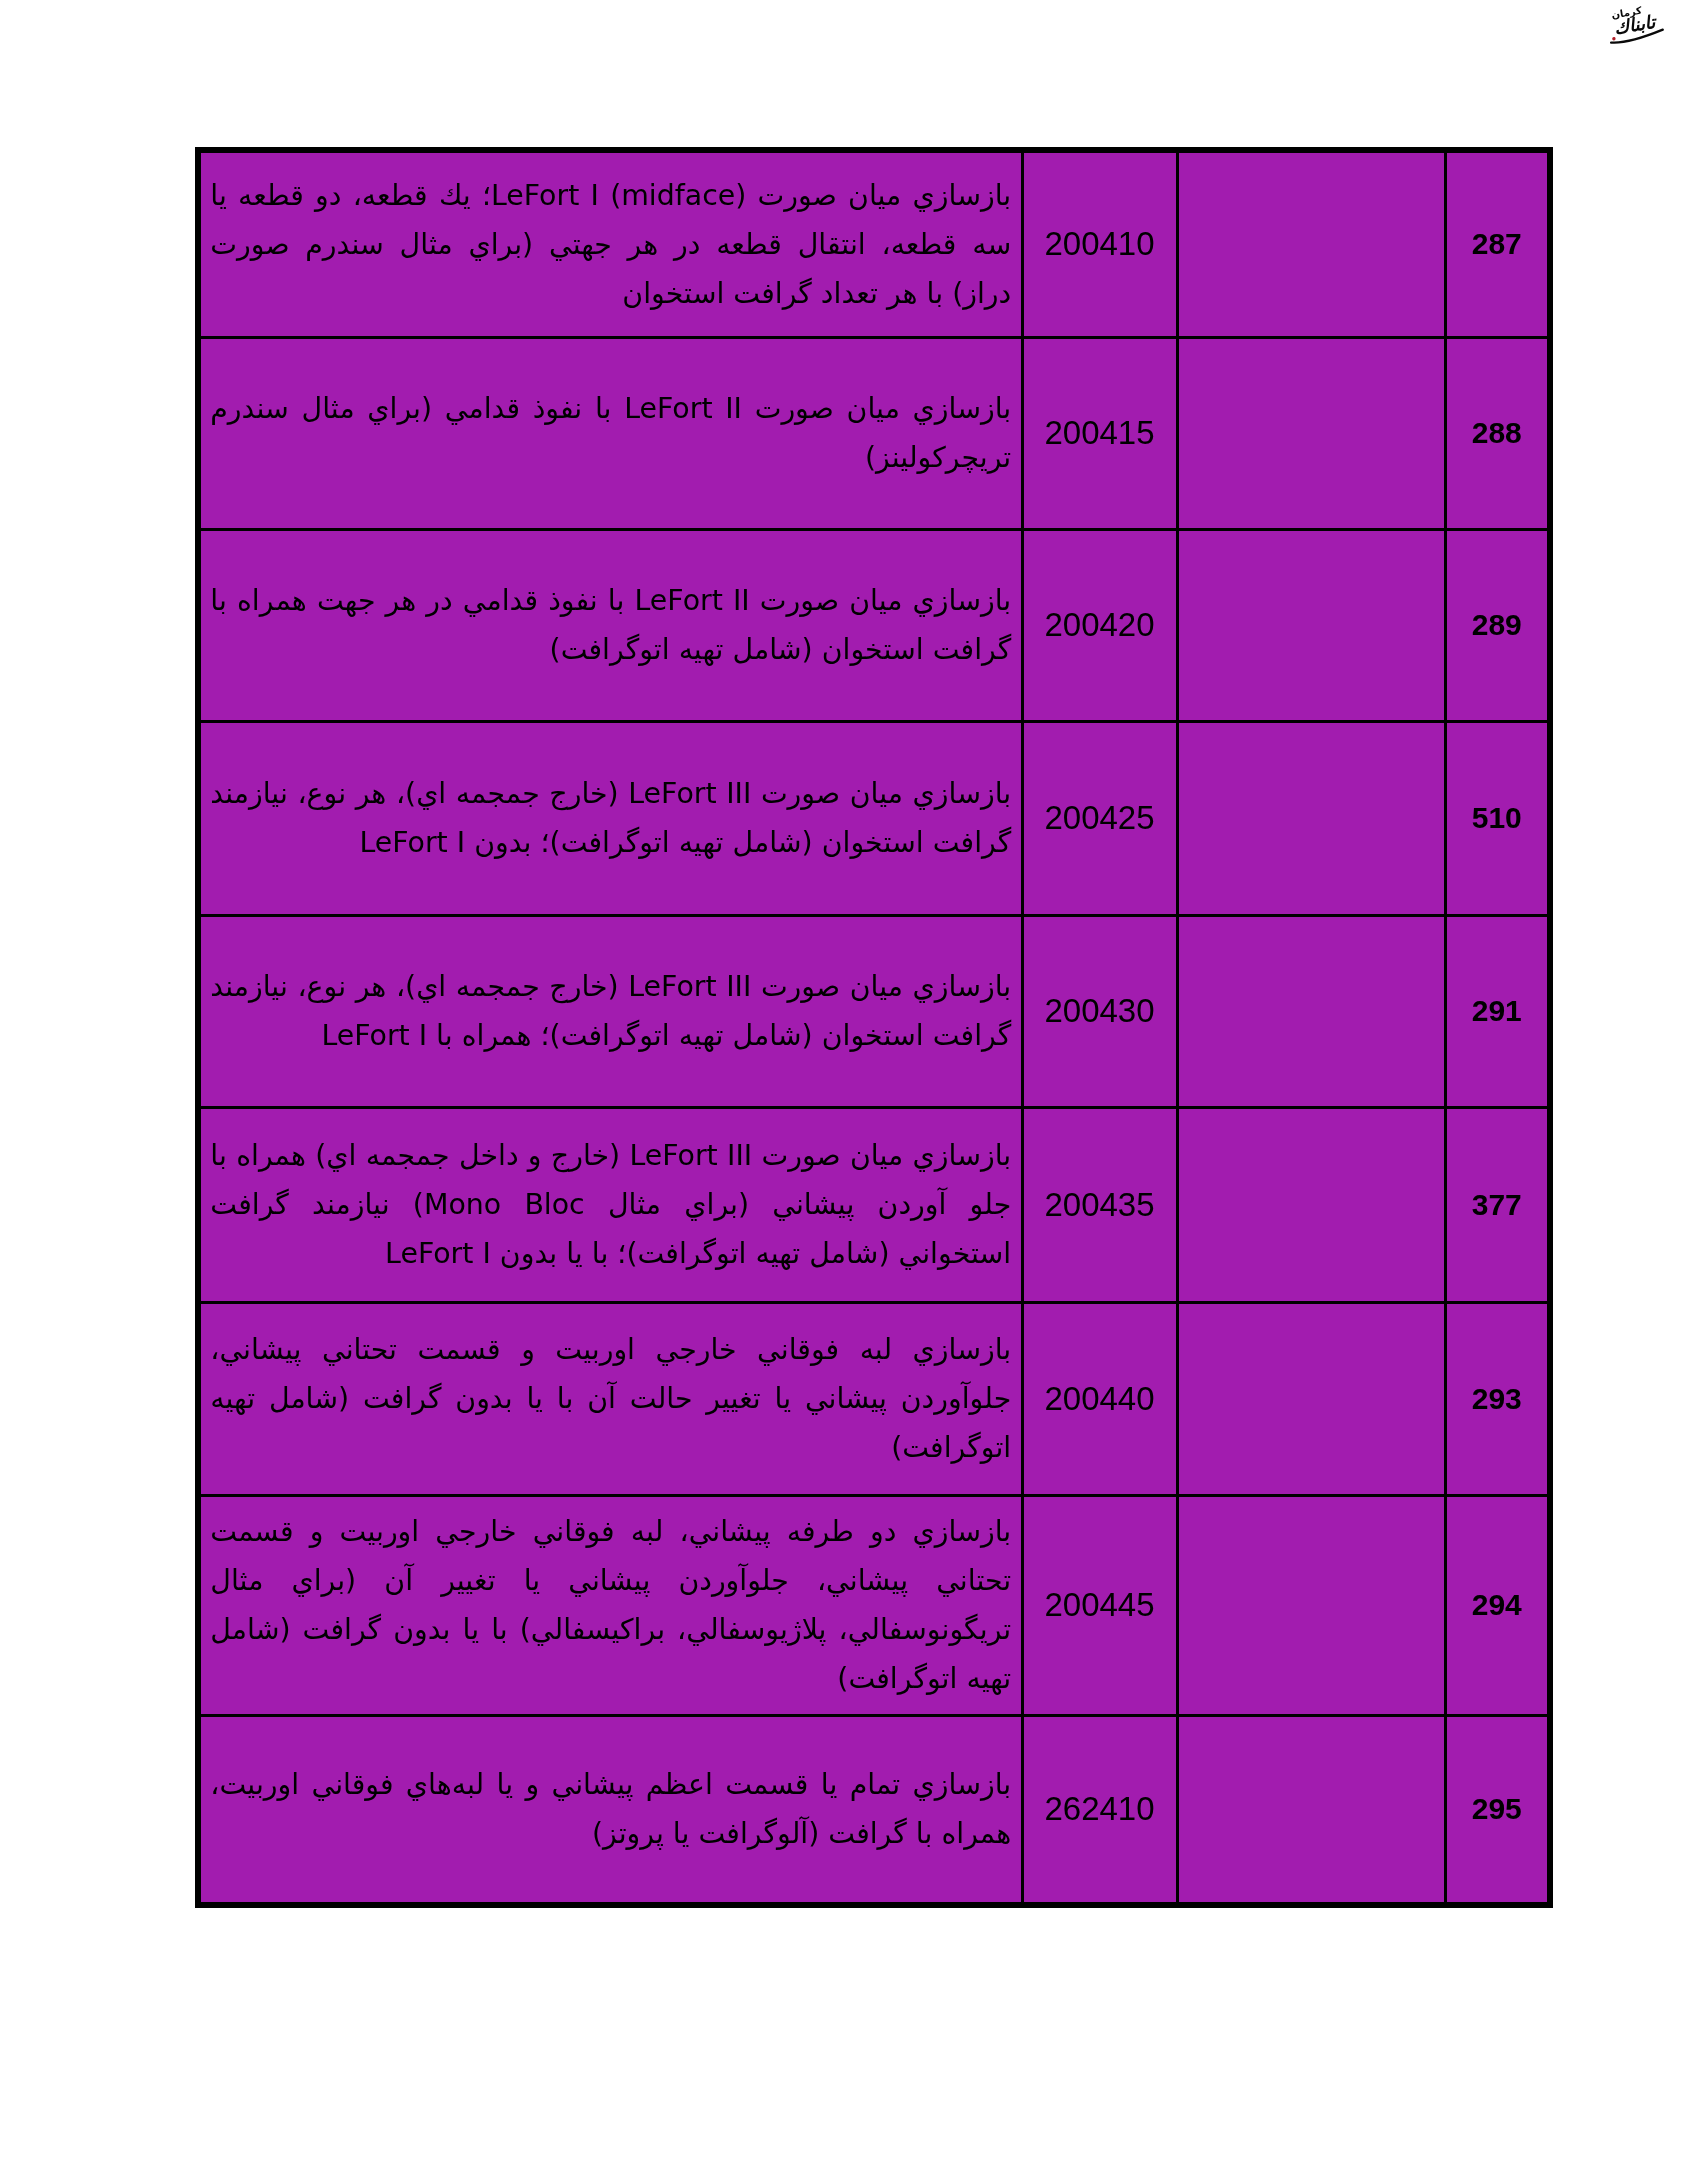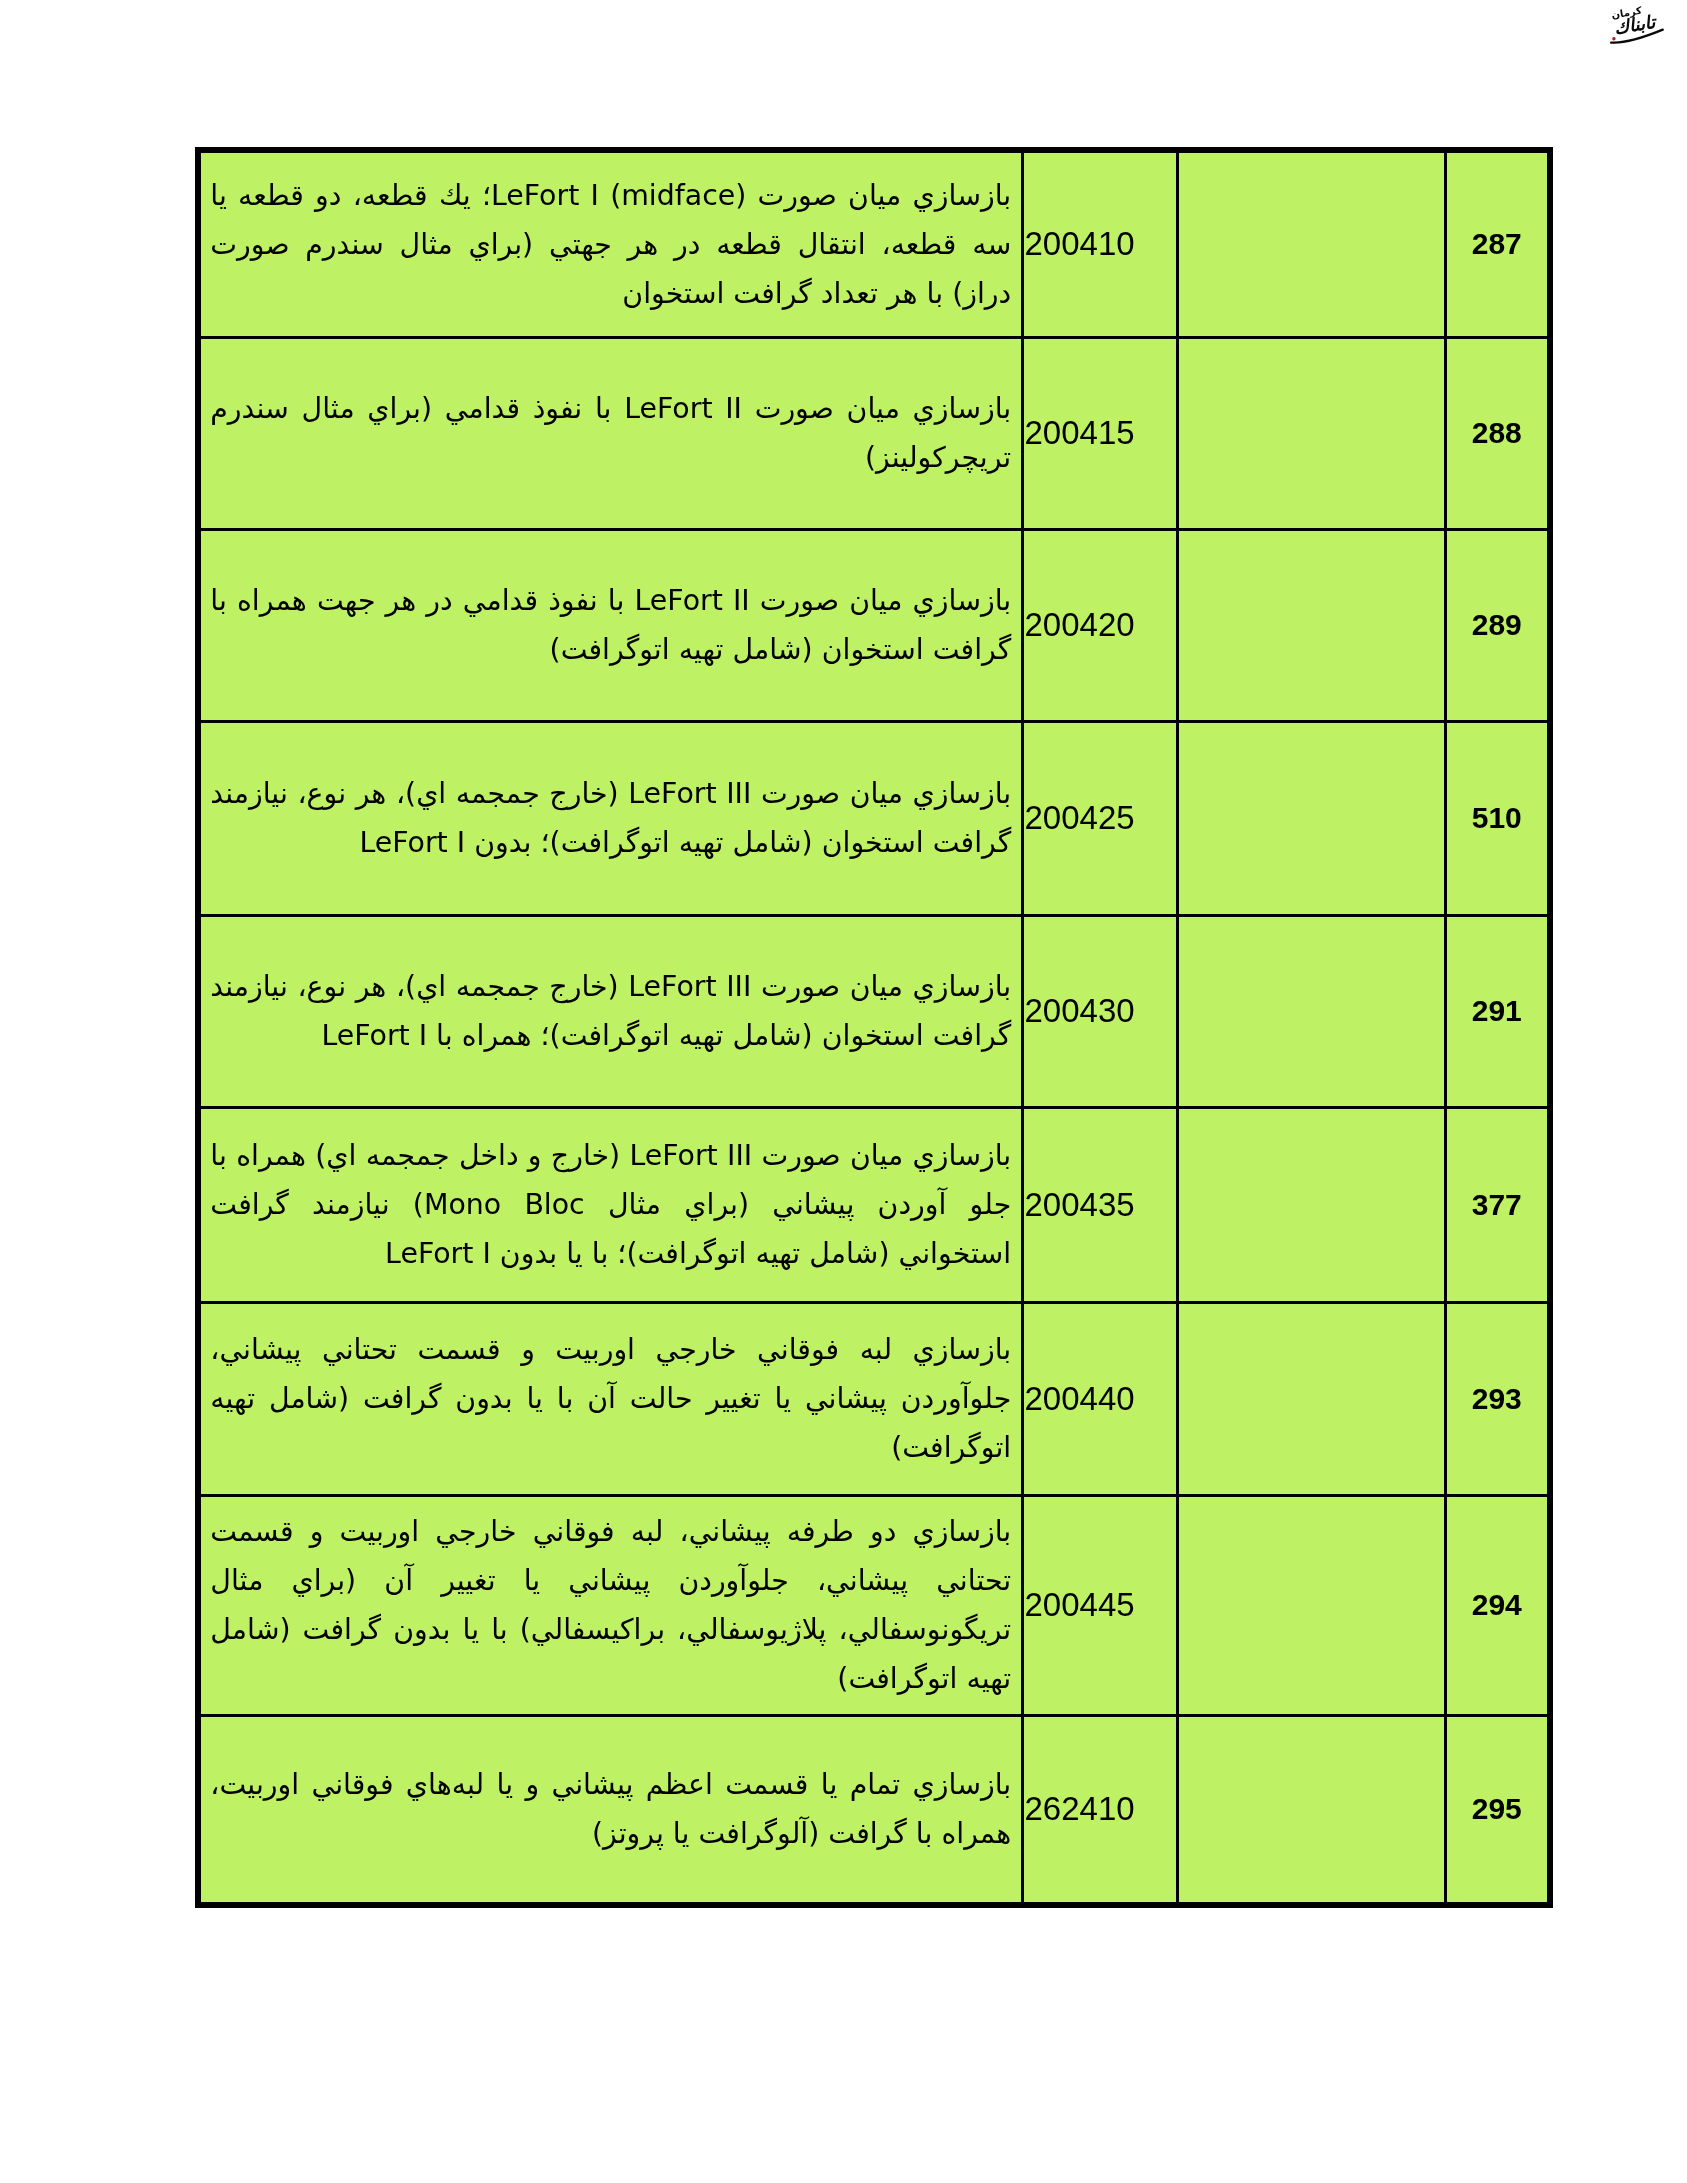--- a/index.html
+++ b/index.html
@@ -54,33 +54,33 @@
     width: 1352px;
     border-collapse: collapse;
     table-layout: fixed;
     direction: rtl;
     border: 6px solid #000;
   }
   table.tariff td {
     border: 3.3px solid #000;
     vertical-align: middle;
     overflow: hidden;
-    background: #bef264;
+    background: #a21caf;
   }
   td.cell-num {
     text-align: center;
     font-family: "Liberation Sans", sans-serif;
     font-weight: bold;
     font-size: 30px;
     color: #000;
     margin-left: 24px;
   }
   td.cell-empty { background: #fff; }
   td.cell-code {
-    text-align: left;
+    text-align: center;
     direction: ltr;
     font-family: "Liberation Sans", sans-serif;
     font-size: 33px;
     color: #000;
   }
   td.cell-desc {
     direction: rtl;
     text-align: justify;
     padding: 6.6px 9.3px;
     font-family: "DejaVu Sans", sans-serif;

